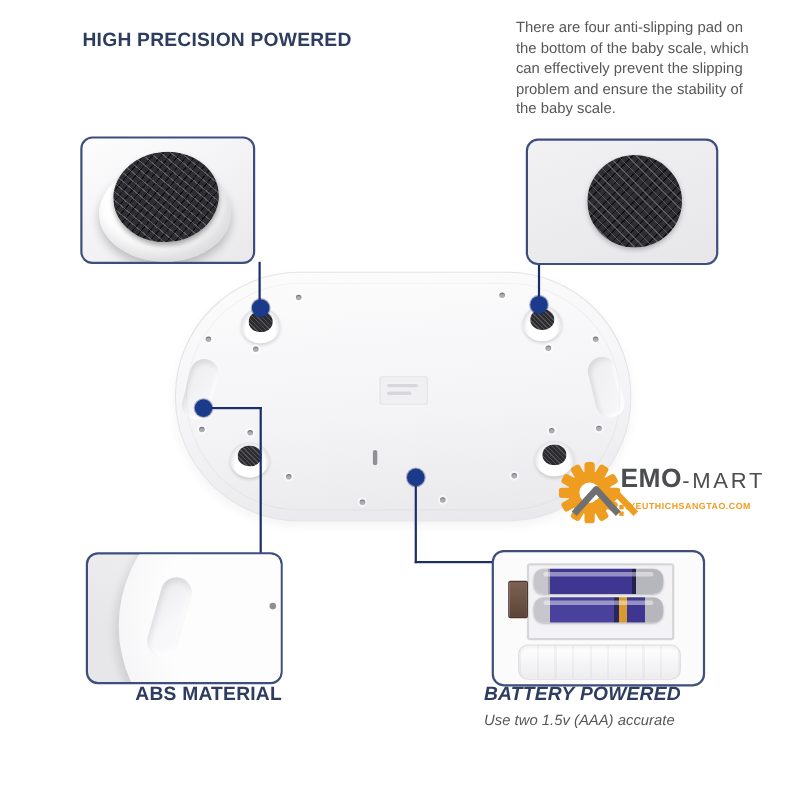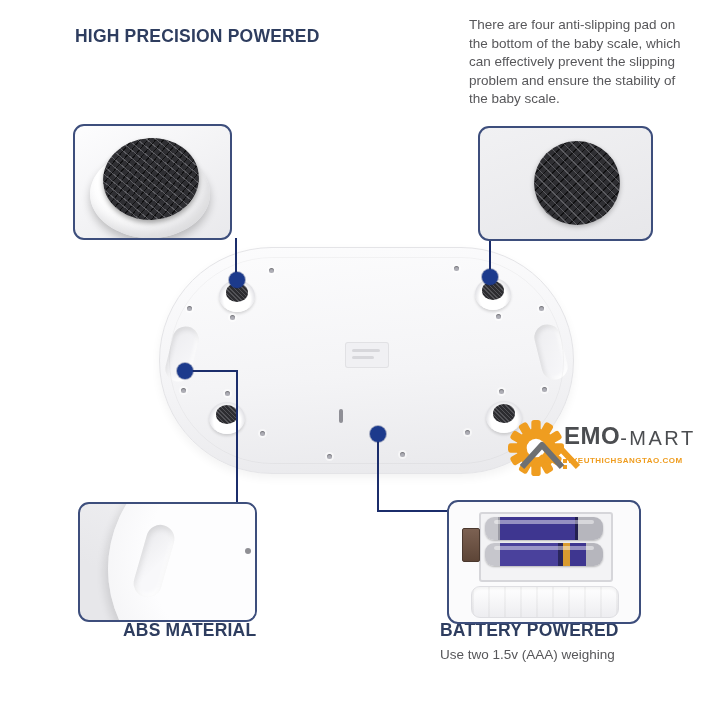--- a/index.html
+++ b/index.html
@@ -13,21 +13,21 @@
     margin:0 0 5px 0; font-size:17.5px; font-weight:700; letter-spacing:.2px;
     color:#2e3d5f;
   }
   .tb p {
     margin:0; font-size:13.5px; line-height:18.5px; color:#57575a;
     white-space:pre-line;
   }
   #tb-sensor  { left:75px;  top:26px; }
   #tb-pad     { left:469px; top:16px; }
   #tb-abs     { left:83px;  top:620px;margin-left:40px; }
-  #tb-battery { left:440px; top:620px; }
+  #tb-battery { left:440px; top:620px;font-style:italic; }
 
   
   .photo {
     position:absolute; border:2.5px solid #3d4e7c; border-radius:11px;
     overflow:hidden; background:#f0f0f2; z-index:4;
   }
   #ph-sensor  { left:73px;  top:124px; width:155px; height:112px;
                 background:linear-gradient(150deg,#fdfdfe,#e9e9ec); }
   #ph-pad     { left:478px; top:126px; width:171px; height:111px;
                 background:linear-gradient(160deg,#f1f1f3,#e7e7ea); }
@@ -172,21 +172,21 @@
 problem and ensure the stability of
 the baby scale.</p>
   </section>
 
   <section class="tb" id="tb-abs">
     <h3>ABS MATERIAL</h3>
   </section>
 
   <section class="tb" id="tb-battery">
     <h3>BATTERY POWERED</h3>
-    <p>Use two 1.5v (AAA) weighing</p>
+    <p>Use two 1.5v (AAA) accurate</p>
   </section>
 
   <div class="cline" style="left:235px; top:238px; width:2px; height:36px;"></div>
   <div class="cline" style="left:489px; top:239px; width:2px; height:32px;"></div>
   <div class="cline" style="left:191px; top:370px; width:47px; height:2px;"></div>
   <div class="cline" style="left:236px; top:370px; width:2px; height:133px;"></div>
   <div class="cline" style="left:377px; top:441px; width:2px; height:71px;"></div>
   <div class="cline" style="left:377px; top:510px; width:71px; height:2px;"></div>
 
   <div class="cdot" style="left:229px; top:272px;"></div>

